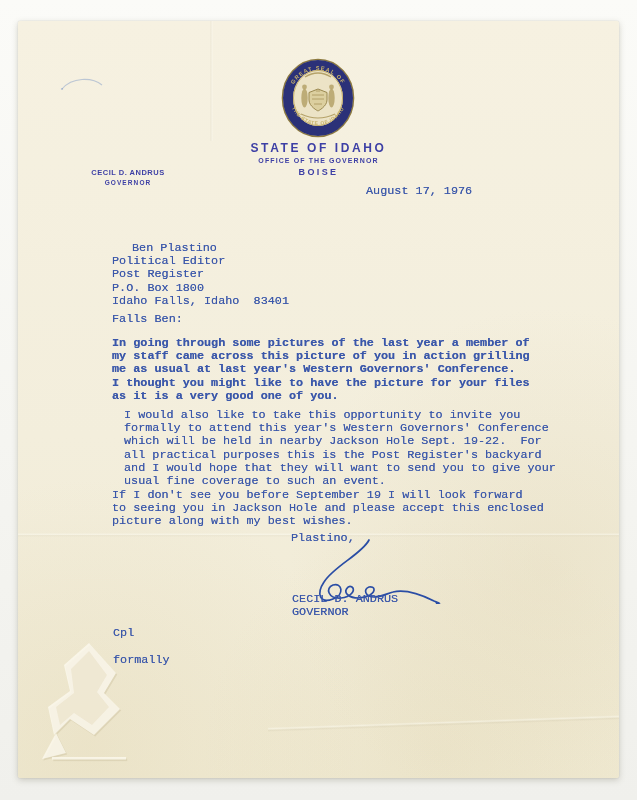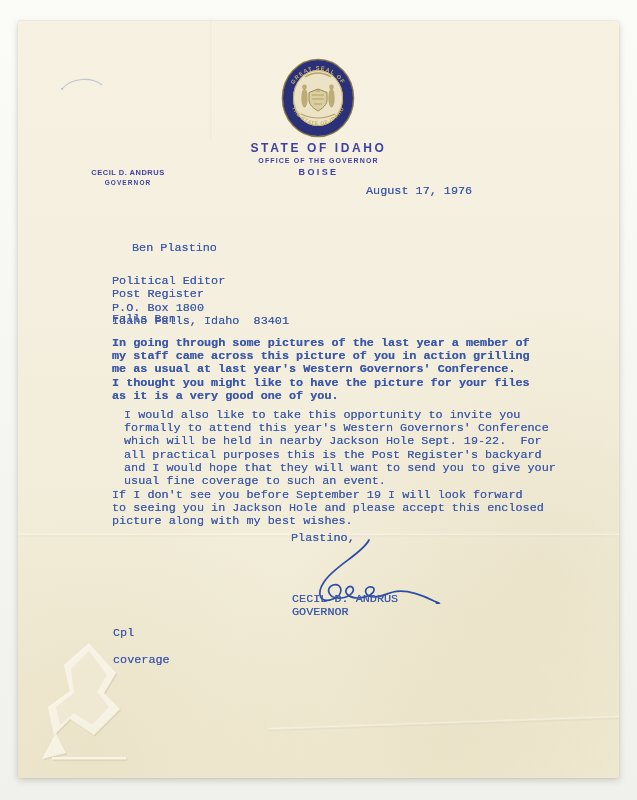--- a/index.html
+++ b/index.html
@@ -92,21 +92,21 @@
   <div class="lh lh-center lh-state">STATE OF IDAHO</div>
   <div class="lh lh-center lh-office">OFFICE OF THE GOVERNOR</div>
   <div class="lh lh-center lh-city">BOISE</div>
   <div class="lh lh-gov">CECIL D. ANDRUS</div>
   <div class="lh lh-gov-title">GOVERNOR</div>
 
   <div class="type" style="left:348px;top:164px;">August 17, 1976</div>
 
   <div style="position:absolute;left:94px;top:221px;">
     <div class="type" style="position:static;margin-left:20px;">Ben Plastino</div>
-    <div class="type" style="position:static;margin-top:20px;">Political Editor</div>
+    <div class="type" style="position:static;">Political Editor</div>
     <div class="type" style="position:static;">Post Register</div>
     <div class="type" style="position:static;">P.O. Box 1800</div>
     <div class="type" style="position:static;">Idaho Falls, Idaho  83401</div>
   </div>
 
   <div class="type" style="left:94px;top:292px;">Falls Ben:</div>
 
   <div class="type" style="left:94px;top:316px;font-weight:bold;">In going through some pictures of the last year a member of
 my staff came across this picture of you in action grilling
 me as usual at last year's Western Governors' Conference.
@@ -131,21 +131,21 @@
              C81,61 91,61 98,57 C104,53 103,48 97,49
              C91,51 93,59 102,59 C110,59 116,55 121,54
              C134,51 150,57 162,63 L167,65" fill="none" stroke="#2a4da5" stroke-width="1.7" stroke-linecap="round" stroke-linejoin="round"></path>
     <path d="M163,63 L169,66 L164,66 Z" fill="#2a4da5"></path>
   </svg>
 
   <div class="type" style="left:274px;top:572px;">CECIL D. ANDRUS</div>
   <div class="type" style="left:274px;top:585px;">GOVERNOR</div>
 
   <div class="type" style="left:95px;top:606px;">Cpl</div>
-  <div class="type" style="left:95px;top:633px;">coverage</div>
+  <div class="type" style="left:95px;top:633px;">formally</div>
 
   <svg class="emboss" viewBox="0 0 114 136">
     <g transform="translate(1.2,1.6)" fill="rgba(198,186,150,0.45)">
       <path d="M55,6 L82,36 L70,56 L86,72 L60,98 L36,82 L20,98 L14,70 L36,54 L30,28 Z"></path>
       <path d="M22,96 L8,122 L32,116 Z"></path>
       <rect x="18" y="120" width="74" height="2.5"></rect>
     </g>
     <g fill="rgba(255,253,244,0.85)">
       <path d="M55,6 L82,36 L70,56 L86,72 L60,98 L36,82 L20,98 L14,70 L36,54 L30,28 Z"></path>
       <path d="M22,96 L8,122 L32,116 Z"></path>

